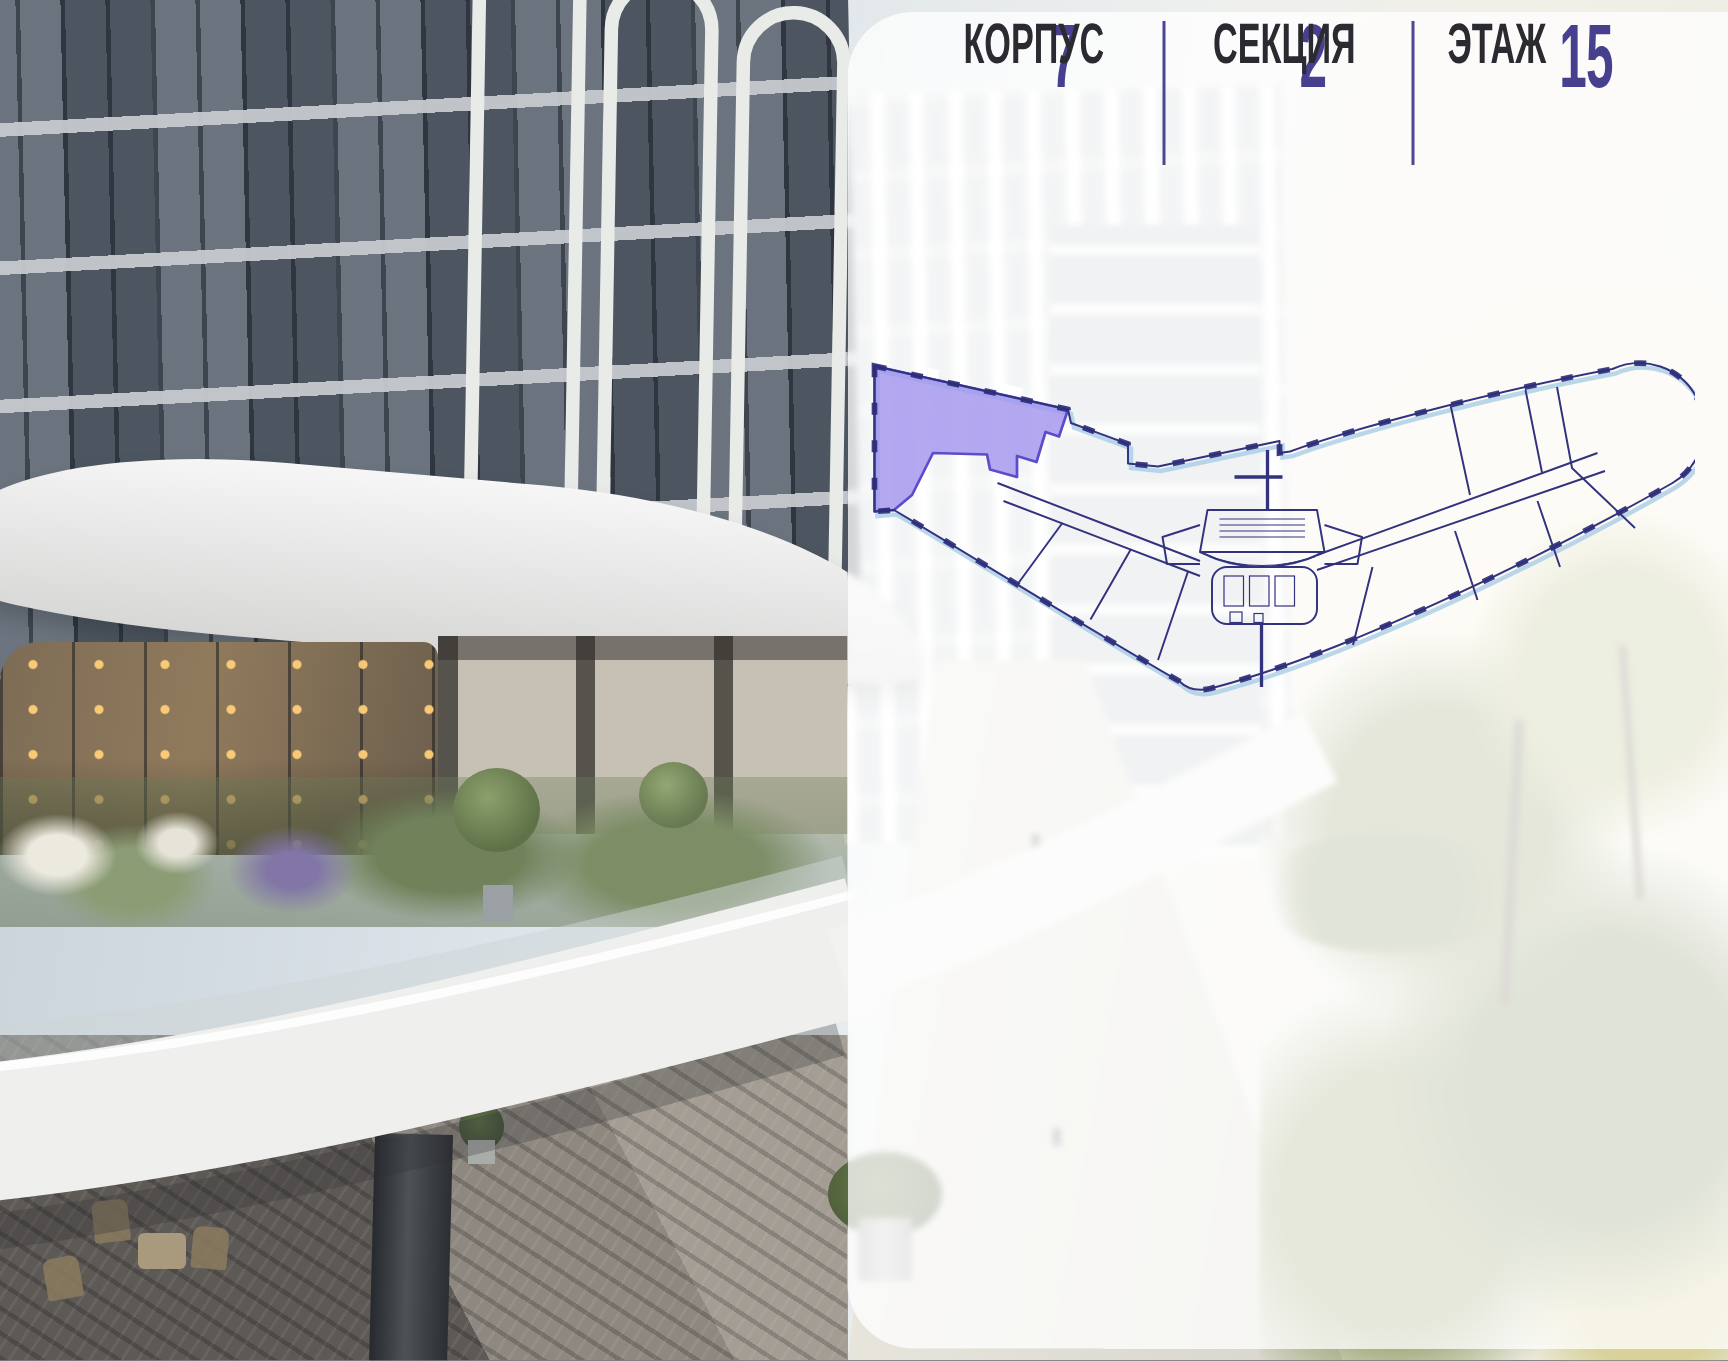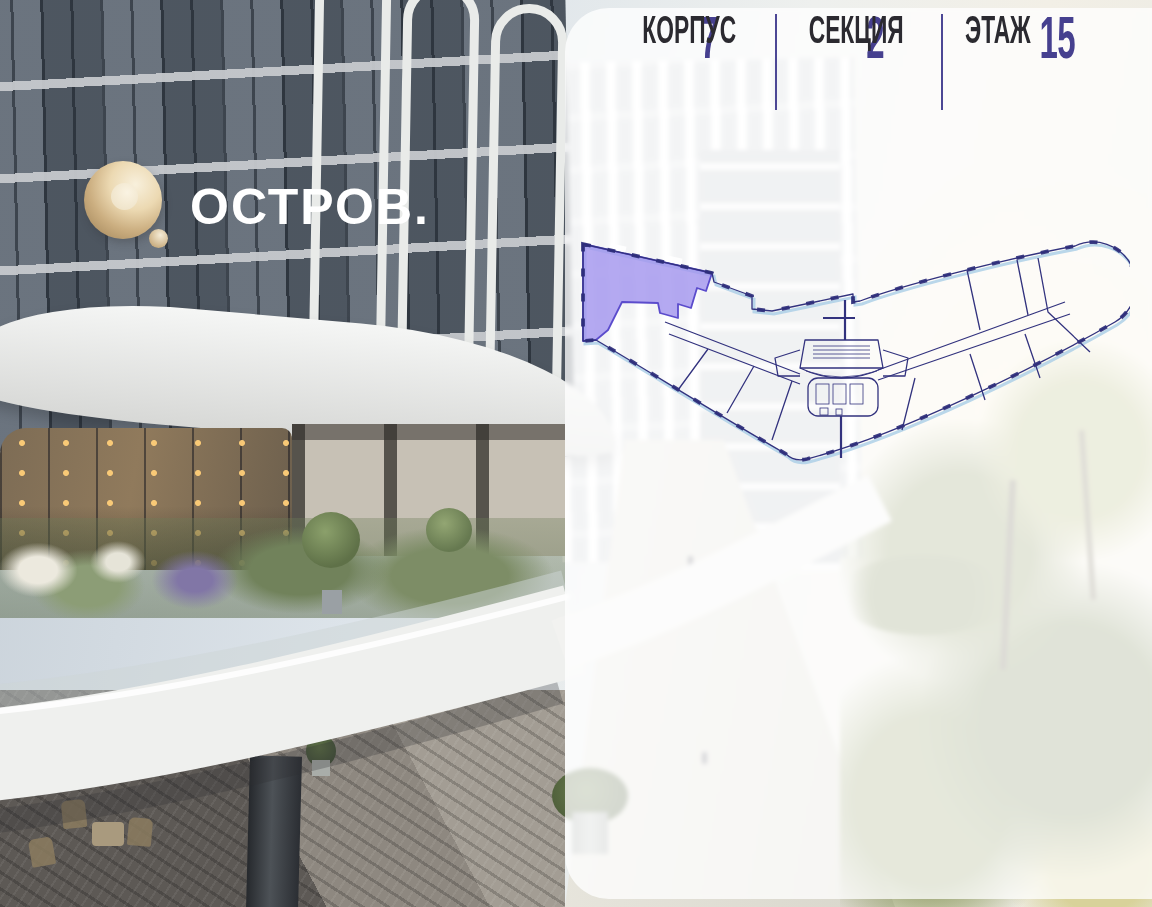--- a/index.html
+++ b/index.html
@@ -174,27 +174,20 @@
       <path d="M-10,822 C160,800 350,752 560,692" fill="none" stroke="rgba(45,48,52,.28)" stroke-width="24"></path>
       <path d="M-10,755 C150,738 330,695 575,630" fill="none" stroke="#eff0ee" stroke-width="92"></path>
       <path d="M560,645 C670,607 740,570 880,498" fill="none" stroke="#f2f2f0" stroke-width="52"></path>
       <path d="M-10,712 C150,696 340,656 570,596" fill="none" stroke="rgba(255,255,255,.85)" stroke-width="6"></path>
     </svg>
 
     <div class="pot-leaves"></div>
     <div class="pot"></div>
   </div>
 
-  <div class="logo">
-    <div class="logo-ring">
-      <div class="logo-hole"></div>
-    </div>
-    <div class="logo-dot"></div>
-    <div class="logo-text">ОСТРОВ.</div>
-  </div>
 
   <div class="panel">
 
     <svg class="floorplan" viewBox="0 0 560 240">
 
       <path class="glaze" transform="translate(2,3)" d="M13,14 L142,43 L144,52 L182,66 L182,79 L202,81 L283,64 L283,72 L290,71 C330,56 430,30 505,16 A43,43 0 0 1 545,92 C470,135 330,205 237,229 Q224,232 216,224 C150,186 80,142 26,110 L13,111 Z"></path>
 
       <polygon fill-opacity=".82" stroke-width="1.8" stroke-linejoin="round" points="13,14 142,43 136,61 127,58 121,78 108,74 108,88 90,83 88,73 52,72 38,100 26,110 13,111" fill="#a496ee" stroke="#5b4ccc"></polygon>
       <rect x="40" y="15" width="16" height="6" fill="#ffffff" opacity=".9" transform="rotate(12.5 48 18)"></rect>
       <rect x="96" y="27" width="16" height="6" fill="#ffffff" opacity=".9" transform="rotate(12.5 104 30)"></rect>

